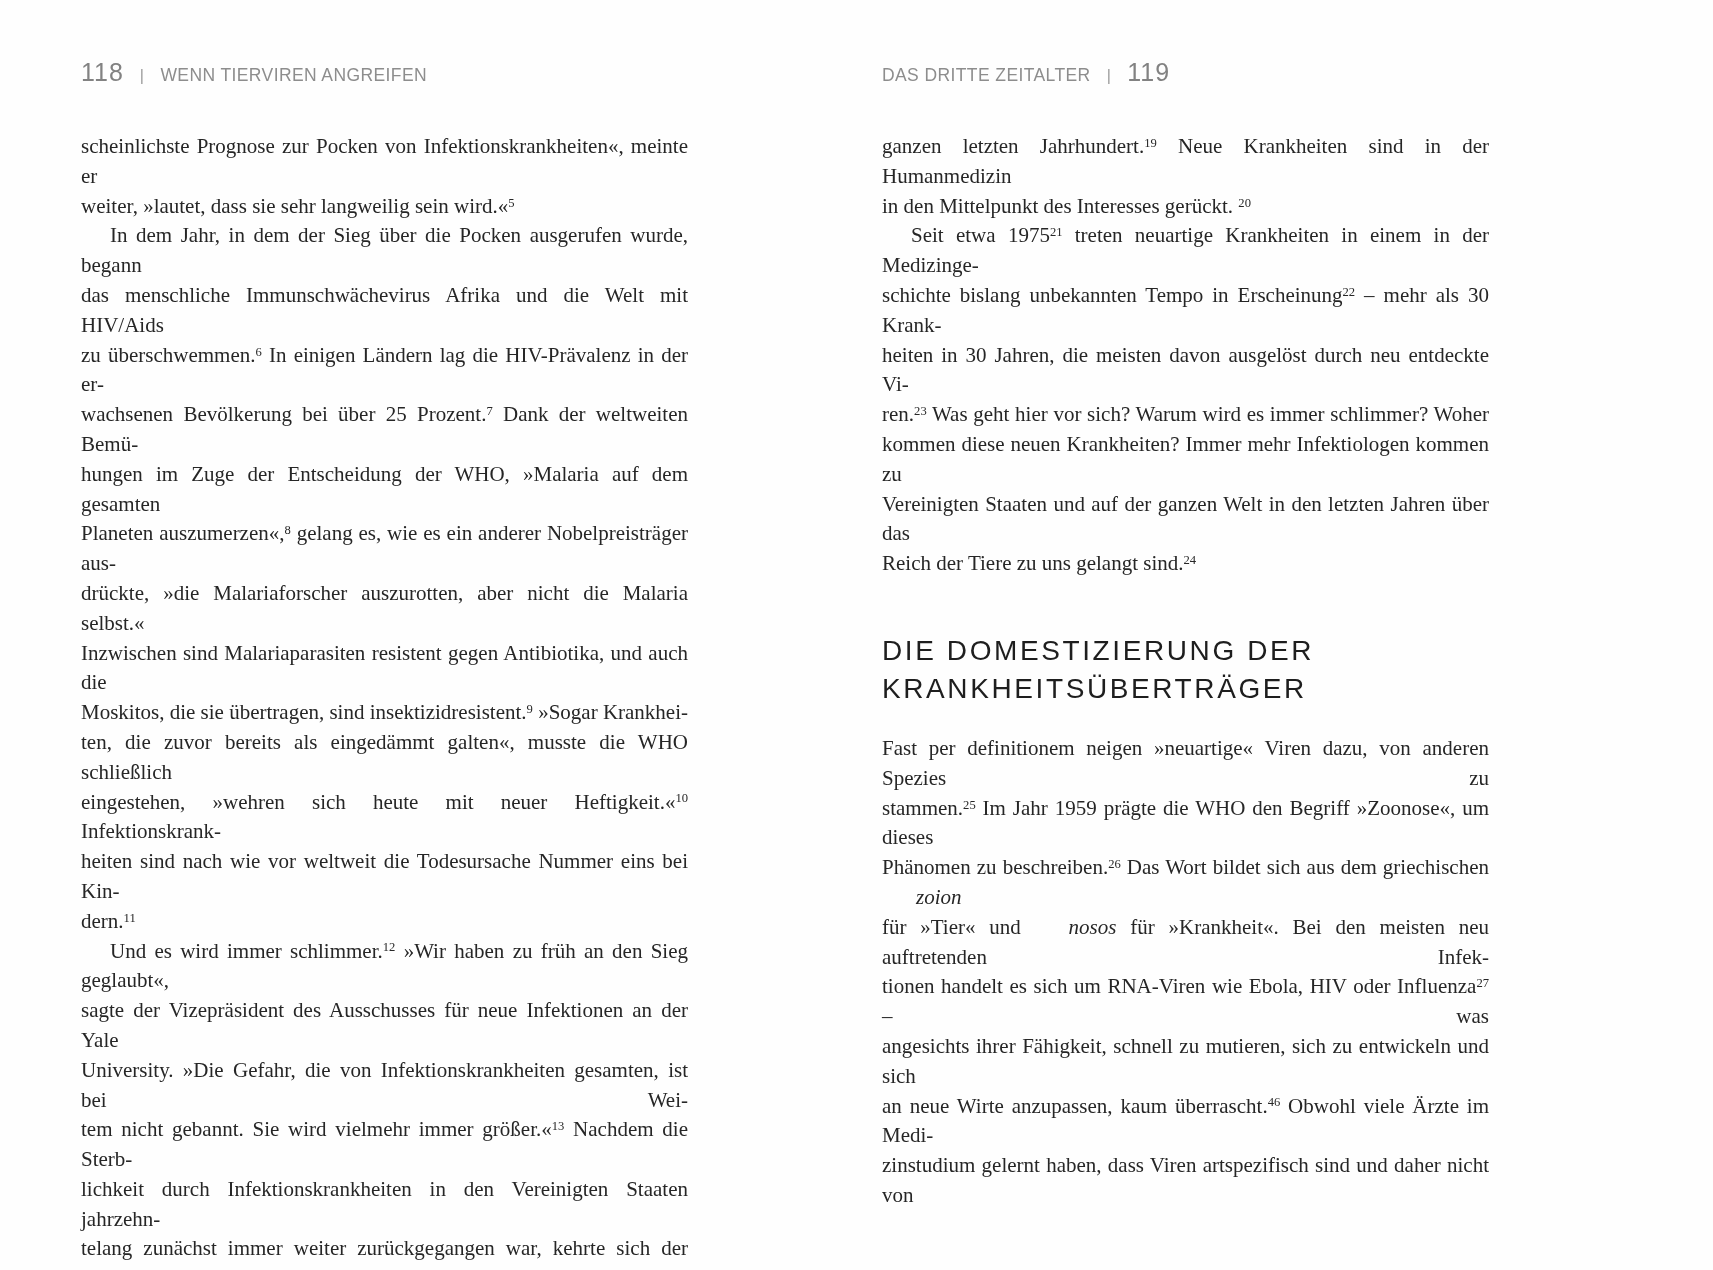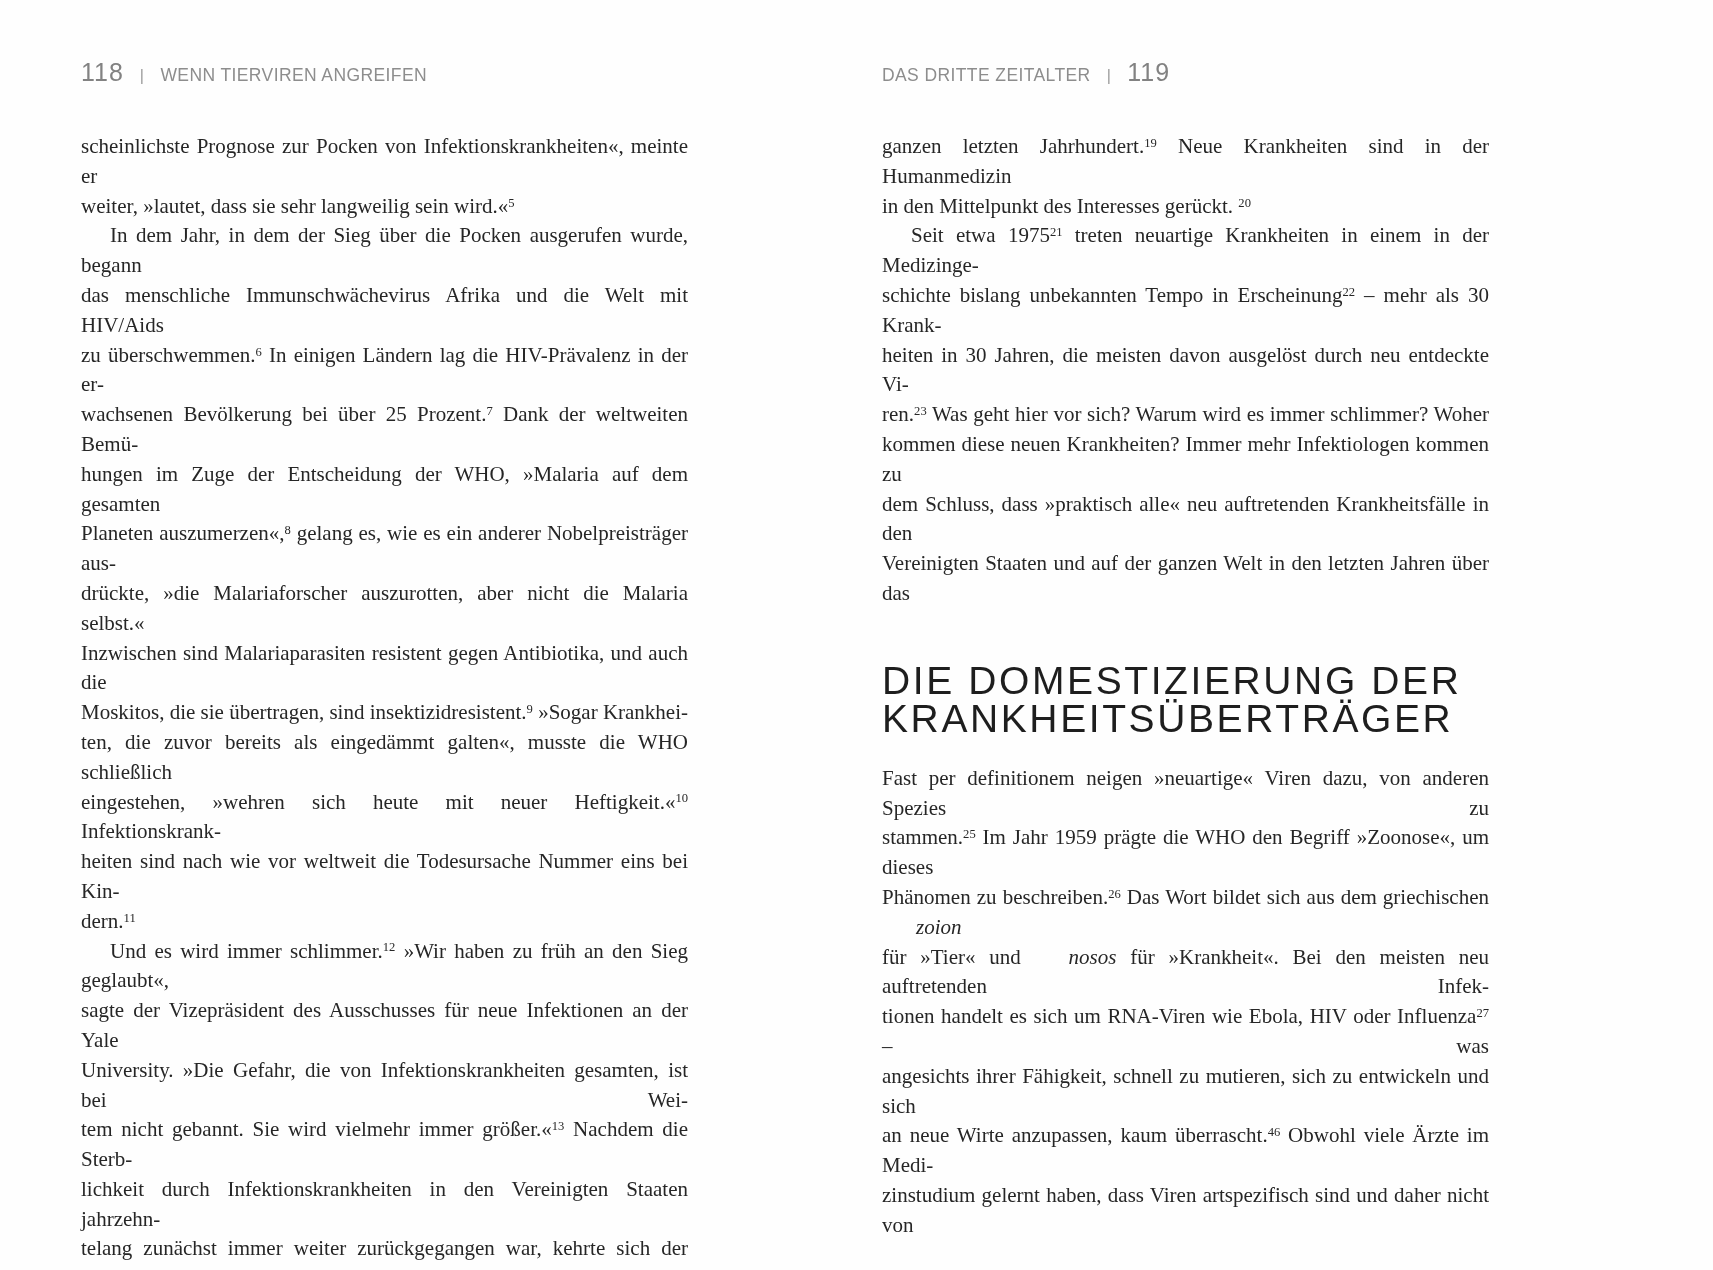--- a/index.html
+++ b/index.html
@@ -40,21 +40,21 @@
   .line em { font-style: italic; margin-left: 34px; }
   sup {
     font-size: 0.60em;
     vertical-align: baseline;
     position: relative; top: -0.48em;
     line-height: 0; letter-spacing: 0;
   }
 
   .chapter-heading {
     font-family: "Liberation Sans", sans-serif;
-    font-size: 39px; line-height: 38px;
+    font-size: 28px; line-height: 38px;
     letter-spacing: 2.6px;
     color: #1e1e1e;
     margin: 53px 0 26px 0;
     font-weight: 400;
   }
   .heading-line { text-align: left; }
 </style>
 </head>
 <body>
 
@@ -103,22 +103,22 @@
         <div class="paragraph">
           <div class="line">ganzen letzten Jahrhundert.<sup>19</sup> Neue Krankheiten sind in der Humanmedizin</div>
           <div class="line last">in den Mittelpunkt des Interesses gerückt. <sup>20</sup></div>
         </div>
         <div class="paragraph">
           <div class="line first-indent">Seit etwa 1975<sup>21</sup> treten neuartige Krankheiten in einem in der Medizinge-</div>
           <div class="line">schichte bislang unbekannten Tempo in Erscheinung<sup>22</sup> – mehr als 30 Krank-</div>
           <div class="line">heiten in 30 Jahren, die meisten davon ausgelöst durch neu entdeckte Vi-</div>
           <div class="line">ren.<sup>23</sup> Was geht hier vor sich? Warum wird es immer schlimmer? Woher</div>
           <div class="line">kommen diese neuen Krankheiten? Immer mehr Infektiologen kommen zu</div>
-          <div class="line">dem Schluss, dass »praktisch alle« neu auftretenden Krankheitsfälle in den</div>
           <div class="line">Vereinigten Staaten und auf der ganzen Welt in den letzten Jahren über das</div>
+          <div class="line last">Reich der Tiere zu uns gelangt sind.<sup>24</sup></div>
         </div>
         <div class="chapter-heading">
           <div class="heading-line">DIE DOMESTIZIERUNG DER</div>
           <div class="heading-line">KRANKHEITSÜBERTRÄGER</div>
         </div>
         <div class="paragraph">
           <div class="line">Fast per definitionem neigen »neuartige« Viren dazu, von anderen Spezies zu</div>
           <div class="line">stammen.<sup>25</sup> Im Jahr 1959 prägte die WHO den Begriff »Zoonose«, um dieses</div>
           <div class="line">Phänomen zu beschreiben.<sup>26</sup> Das Wort bildet sich aus dem griechischen <em>zoion</em></div>
           <div class="line">für »Tier« und <em>nosos</em> für »Krankheit«. Bei den meisten neu auftretenden Infek-</div>

